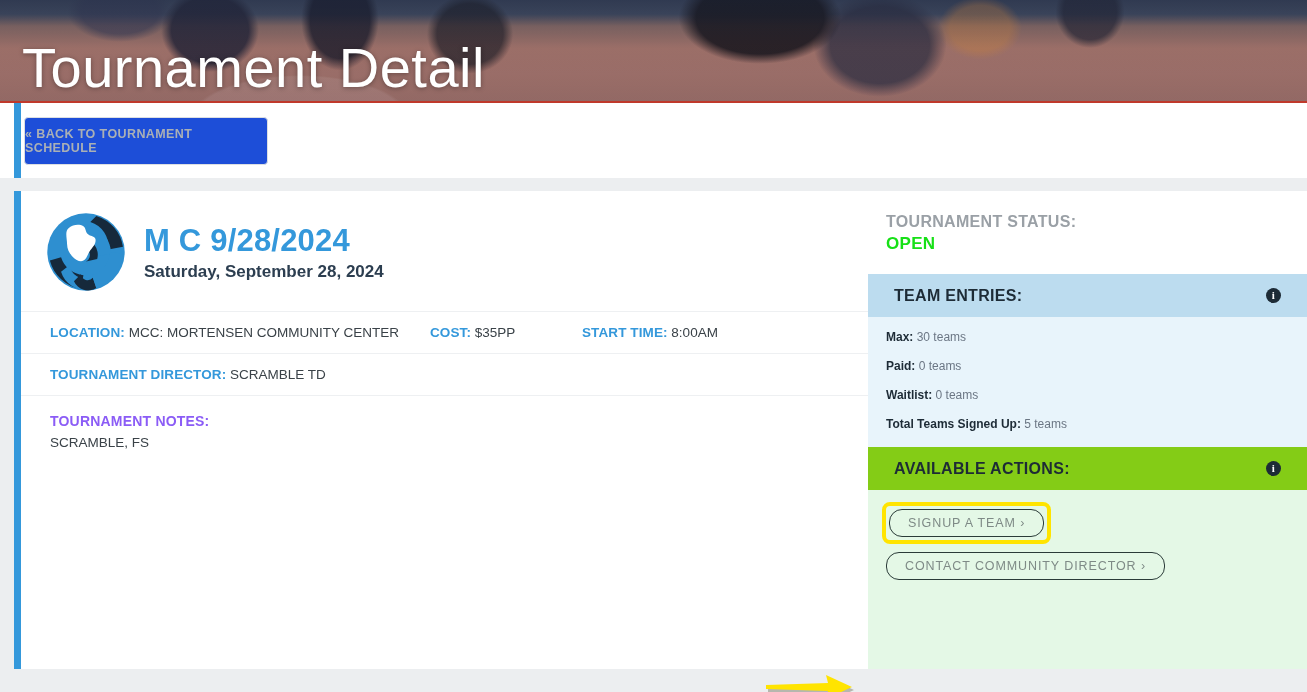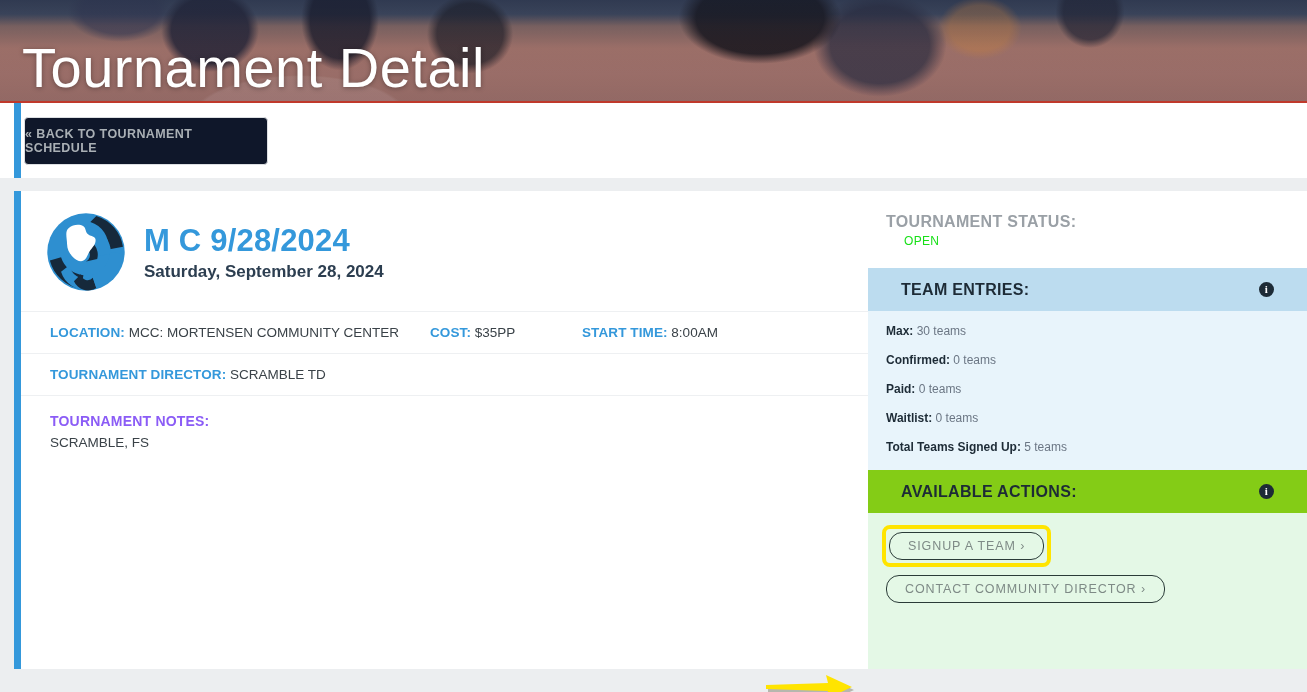--- a/index.html
+++ b/index.html
@@ -82,21 +82,21 @@
     width: 7px;
     height: 100%;
     background: #3498db;
   }
   .back-btn {
     margin-left: 24px;
     width: 244px;
     height: 48px;
     border: 1px solid #dcdfe2;
     border-radius: 4px;
-    background: #0f172a;
+    background: #1d4ed8;
     color: #aab0b5;
     font-size: 12.5px;
     font-weight: 700;
     letter-spacing: 0.4px;
     display: flex;
     align-items: center;
     justify-content: center;
     cursor: pointer;
     font-family: "Liberation Sans", sans-serif;
   }
@@ -191,33 +191,32 @@
     background: #ffffff;
     padding: 22px 12px 20px 18px;
   }
   .status-lbl {
     font-size: 16px;
     font-weight: 700;
     color: #9aa0a6;
     letter-spacing: 0.3px;
   }
   .status-val {
-    font-size: 12px;
-    font-weight: 400;
+    font-size: 17px;
+    font-weight: 700;
     color: #17e017;
     letter-spacing: 0.3px;
     margin-top: 3px;
-    margin-left: 18px;
   }
 
   .sec-header {
     height: 43px;
     display: flex;
     align-items: center;
-    padding: 0 33px;
+    padding: 0 26px;
     font-size: 16px;
     font-weight: 700;
     letter-spacing: 0.3px;
     color: #1d2b36;
     justify-content: space-between;
   }
   .sec-header.entries { background: #bcdcef; }
   .sec-header.actions { background: #84cc16; }
 
   .info-icon {
@@ -362,21 +361,20 @@
         <div class="status-lbl">TOURNAMENT STATUS:</div>
         <div class="status-val">OPEN</div>
       </div>
 
       <div class="sec-header entries">
         <span>TEAM ENTRIES:</span>
         <span class="info-icon">i</span>
       </div>
       <div class="entries-body">
         <div class="entry-line"><b>Max:</b> <span>30 teams</span></div>
-        <div class="entry-line"><b>Confirmed:</b> <span>0 teams</span></div>
         <div class="entry-line"><b>Paid:</b> <span>0 teams</span></div>
         <div class="entry-line"><b>Waitlist:</b> <span>0 teams</span></div>
         <div class="entry-line"><b>Total Teams Signed Up:</b> <span>5 teams</span></div>
       </div>
 
       <div class="sec-header actions">
         <span>AVAILABLE ACTIONS:</span>
         <span class="info-icon">i</span>
       </div>
       <div class="actions-body">

